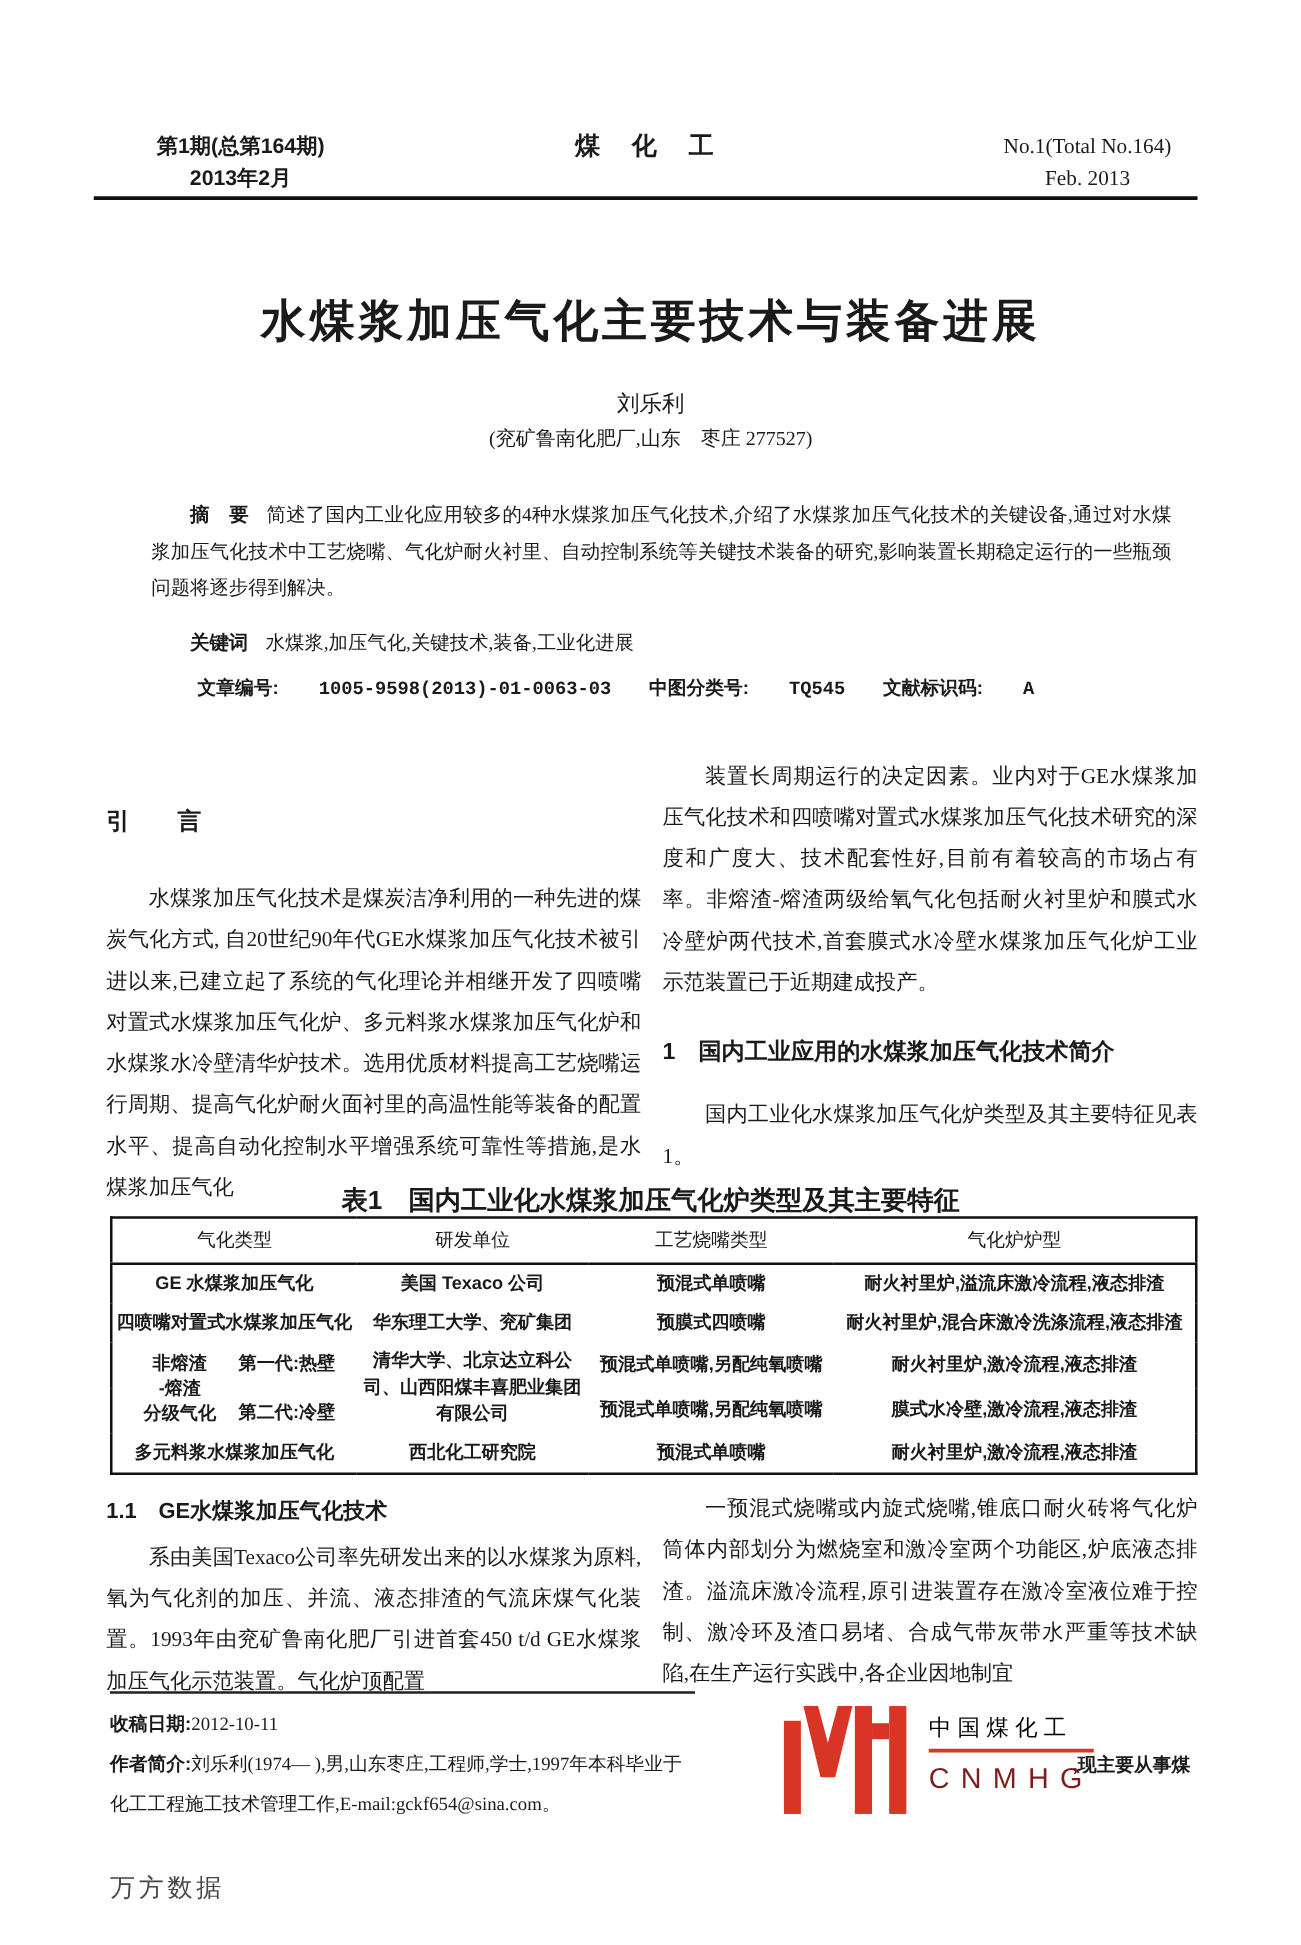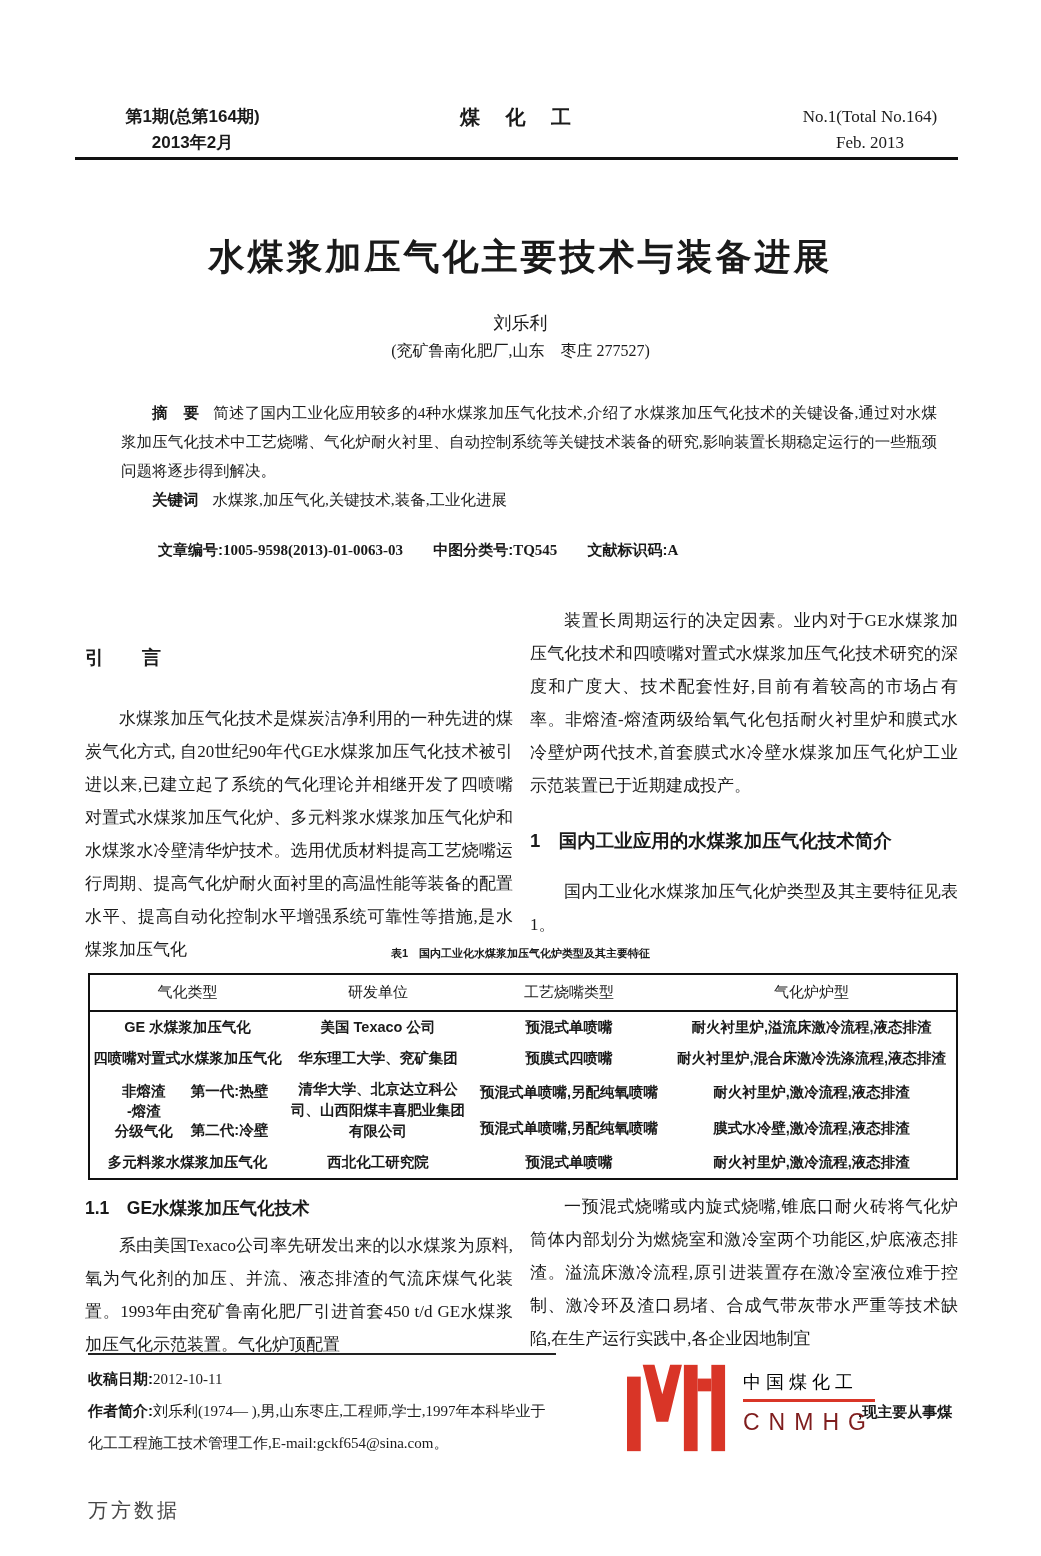--- a/index.html
+++ b/index.html
@@ -29,42 +29,42 @@
   .author      { left:0; right:0; top:311px; text-align:center; font-size:18px; }
   .affil       { left:0; right:0; top:341px; text-align:center; font-size:16px; }
 
   
   .abstract-box { left:121px; top:398px; width:816px;
                   font-size:15.5px; line-height:29px;
                   text-align:justify; text-justify:inter-ideograph; }
   .abstract-box p { text-indent:2em; }
   .lbl { font-weight:bold; font-family:"Liberation Sans","DejaVu Sans",sans-serif; }
   .lbl.gap { margin-right:14px; }
-  .kw-line { margin-top:0; }
+  .kw-line { margin-top:15px; }
 
   .meta-line { left:158px; top:541px; width:780px; font-size:15px; font-weight:bold;
                font-family:"Liberation Sans","DejaVu Sans",sans-serif; }
   .meta-line .sep { display:inline-block; width:26px; }
-  .meta-val { font-family:Liberation Serif, serif; }
+  .meta-val { font-family:Liberation Mono, monospace;margin-left:32px; }
 
   
   .col { width:428px; font-size:17px; line-height:33px;
          text-align:justify; text-justify:inter-ideograph; }
   .col p { text-indent:2em; }
   .c1a { left:85px;  top:641px; }
   .c2a { left:530px; top:604px; }
   .h-intro { font-weight:bold; font-size:19px; margin-bottom:28px; }
   .h-sec   { font-weight:bold; font-size:18.5px; margin:22px 0 18px 0; text-align:left; text-indent:0; }
   .h-sub   { font-weight:bold; font-size:17.5px; margin-bottom:4px; }
   .c1b { left:85px;  top:1192px; }
   .c2b { left:530px; top:1190px; }
 
   
   .tbl-caption { left:0; right:0; top:946px; text-align:center;
-                 font-weight:bold; font-size:11px;
+                 font-weight:bold; font-size:21px;
                  font-family:"Liberation Sans","DejaVu Sans",sans-serif; }
   .tbl-wrap { left:88px; top:973px; width:868px; }
   table.t1 { width:100%; border-collapse:collapse; border:2.5px solid #111;
              font-size:14.5px; table-layout:fixed; }
   table.t1 th { font-weight:normal; font-size:15px; border-bottom:2px solid #111;
                 padding:8px 2px; text-align:center; }
   table.t1 td { padding:5px 2px; text-align:center; font-weight:600; line-height:21px; }
   .cw1{width:196px;} .cw2{width:186px;} .cw3{width:196px;} .cw4{width:290px;}
   .grp-cell { display:flex; align-items:center; justify-content:center; gap:10px; }
   .grp-name { width:74px; line-height:20px; }

